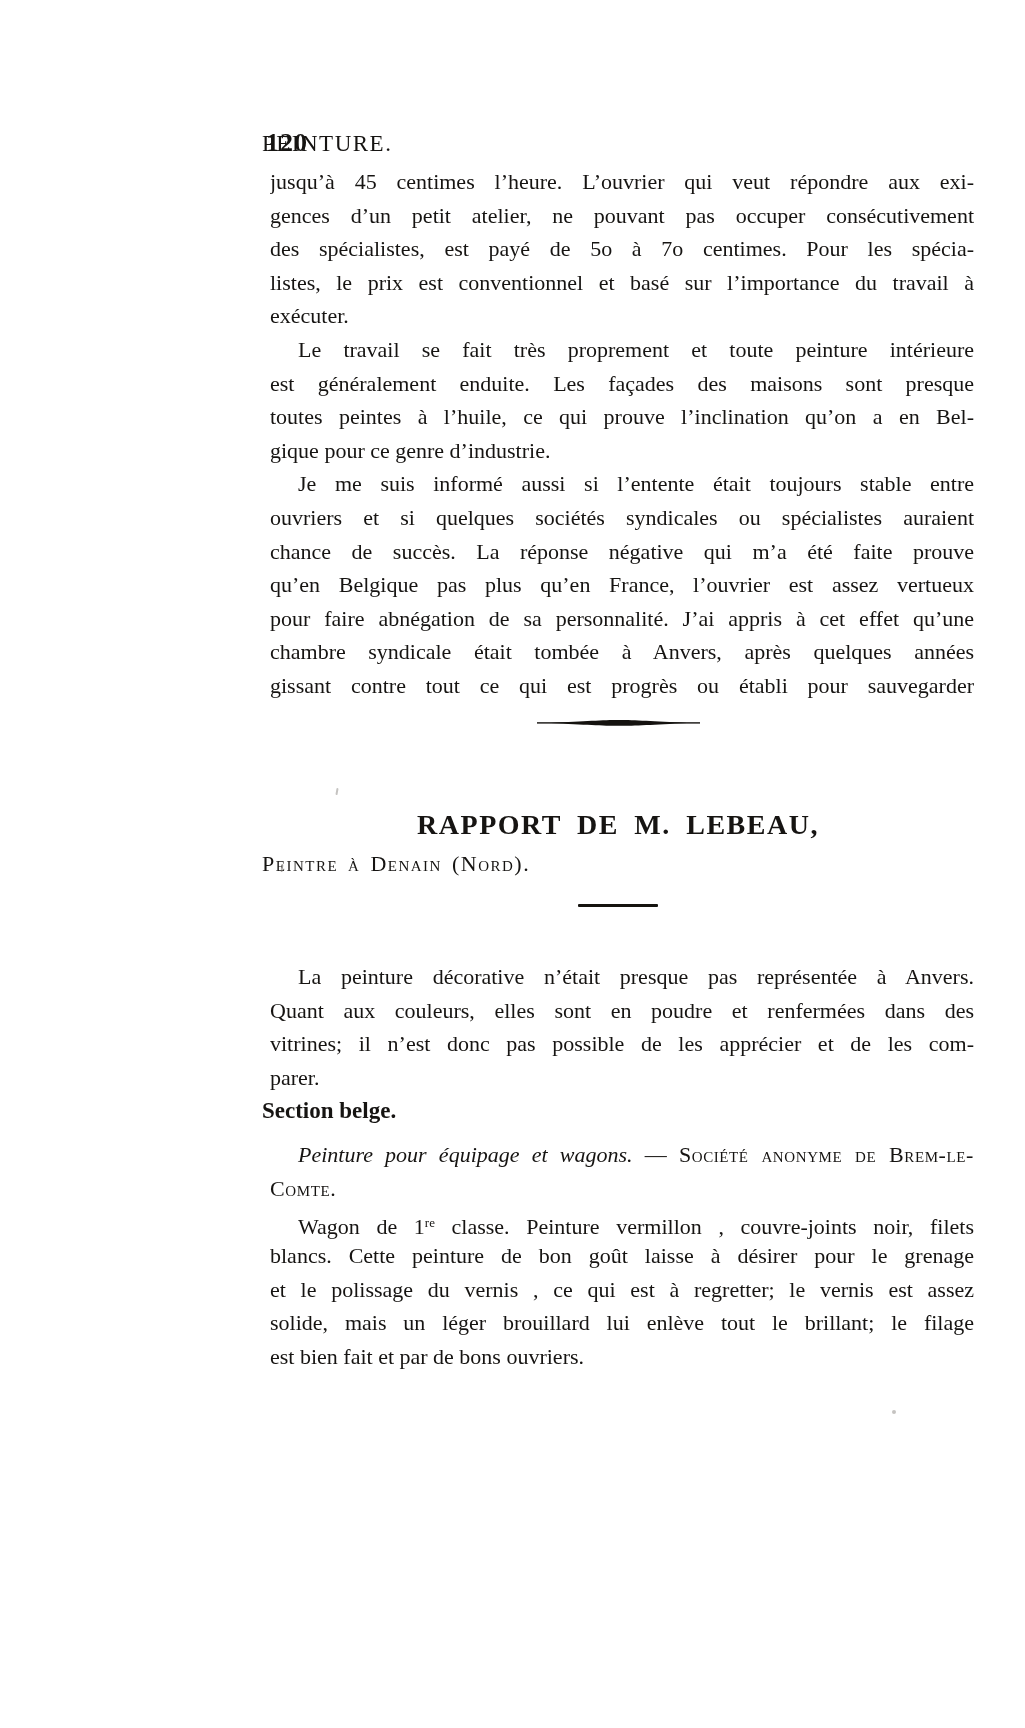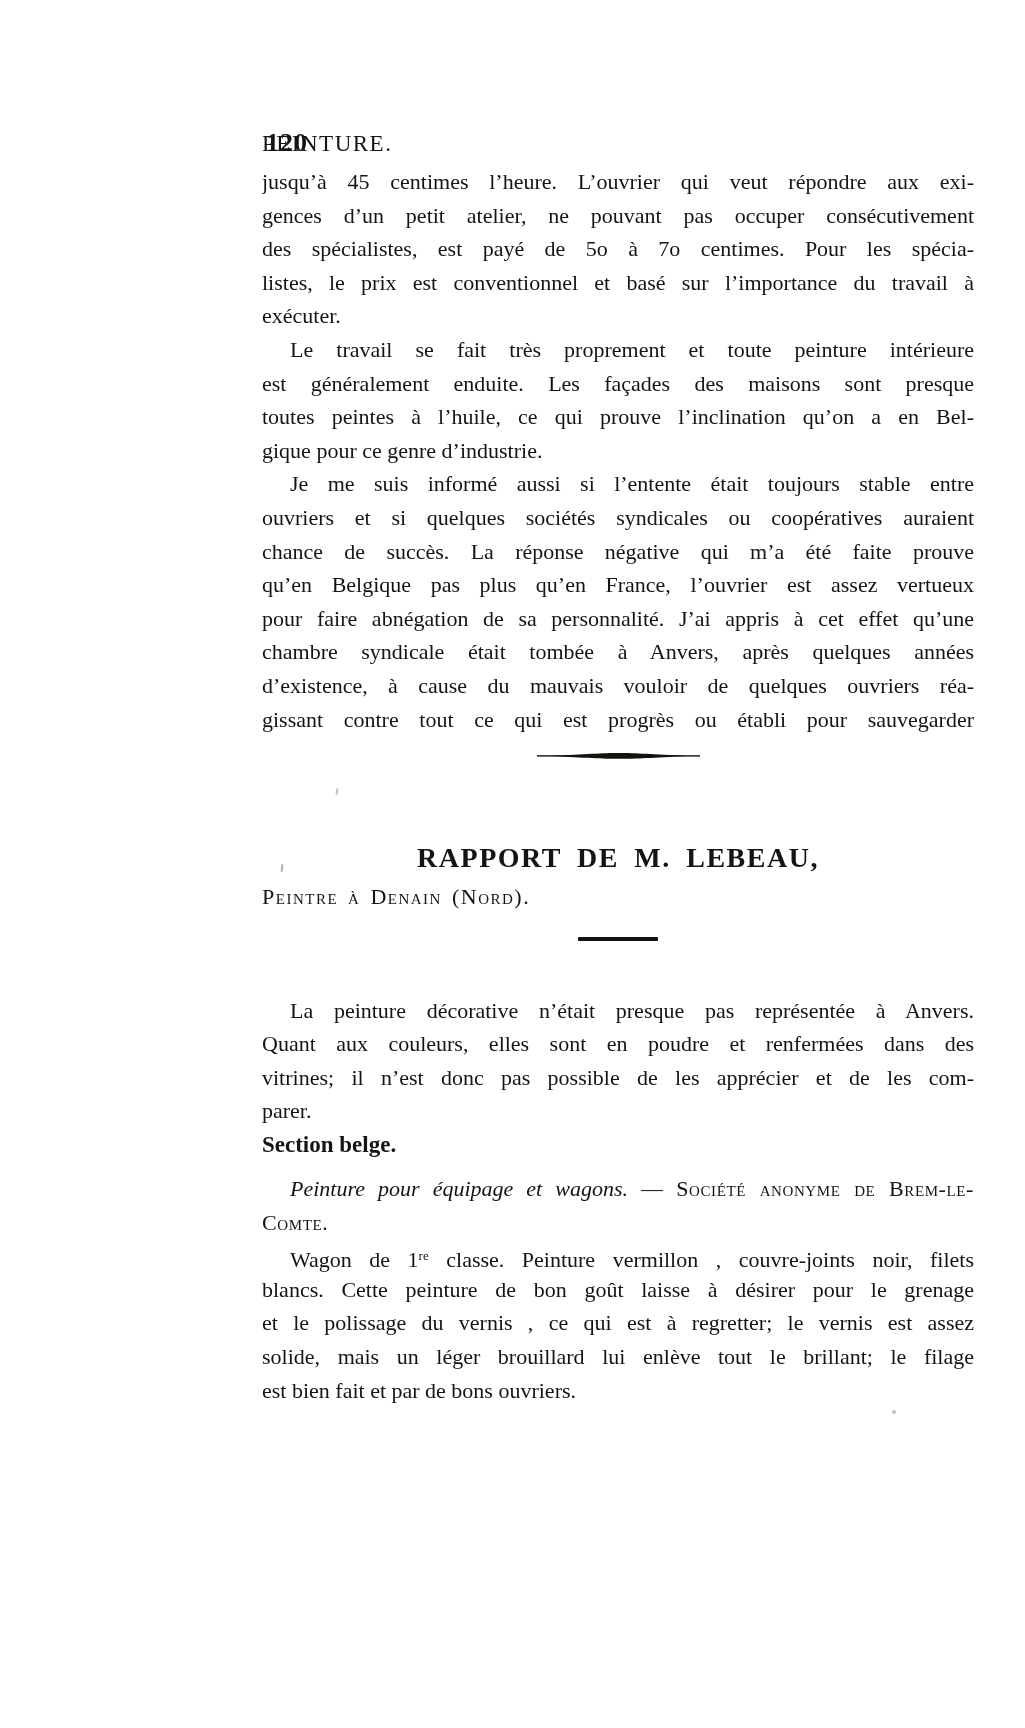--- a/index.html
+++ b/index.html
@@ -26,20 +26,21 @@
 
   
   .text-block { position: absolute; left: 262px; top: 165px; width: 712px; }
 
   .para { margin: 0; }
   .line {
     font-size: 22px; line-height: 33.6px; height: 33.6px;
     overflow: hidden;
     text-align: justify; text-align-last: justify;
     text-justify: inter-word;
+    margin-left: 8px;
   }
   .line.last { text-align-last: left; }
   .line.first { text-indent: 28px; }
 
   .italic { font-style: italic; }
   .smallcaps { font-variant: small-caps; letter-spacing: 0.6px; }
   .sup { font-size: 13px; vertical-align: 7px; }
 
   
   .divider { margin: 11px auto 0; width: 163px; height: 10px; }
@@ -93,26 +94,25 @@
           <div class="line last"><span>exécuter.</span></div>
         </div>
         <div class="para">
           <div class="line first"><span>Le travail se fait très proprement et toute peinture intérieure</span></div>
           <div class="line"><span>est généralement enduite. Les façades des maisons sont presque</span></div>
           <div class="line"><span>toutes peintes à l’huile, ce qui prouve l’inclination qu’on a en Bel-</span></div>
           <div class="line last"><span>gique pour ce genre d’industrie.</span></div>
         </div>
         <div class="para">
           <div class="line first"><span>Je me suis informé aussi si l’entente était toujours stable entre</span></div>
-          <div class="line"><span>ouvriers et si quelques sociétés syndicales ou coopératives auraient</span></div>
+          <div class="line"><span>ouvriers et si quelques sociétés syndicales ou spécialistes auraient</span></div>
           <div class="line"><span>chance de succès. La réponse négative qui m’a été faite prouve</span></div>
           <div class="line"><span>qu’en Belgique pas plus qu’en France, l’ouvrier est assez vertueux</span></div>
           <div class="line"><span>pour faire abnégation de sa personnalité. J’ai appris à cet effet qu’une</span></div>
           <div class="line"><span>chambre syndicale était tombée à Anvers, après quelques années</span></div>
-          <div class="line"><span>d’existence, à cause du mauvais vouloir de quelques ouvriers réa-</span></div>
           <div class="line"><span>gissant contre tout ce qui est progrès ou établi pour sauvegarder</span></div>
         </div>
       </section>
 
     <div class="divider">
       <svg width="163" height="10" viewBox="0 0 163 10">
         <rect x="0" y="4.2" width="163" height="1.4" fill="#14120f"></rect>
         <path d="M14 4.9 C 48 3.2, 66 2.0, 82 2.0 C 98 2.0, 116 3.2, 150 4.9 C 116 6.6, 98 7.8, 82 7.8 C 66 7.8, 48 6.6, 14 4.9 Z" fill="#14120f"></path>
       </svg>
     </div>

